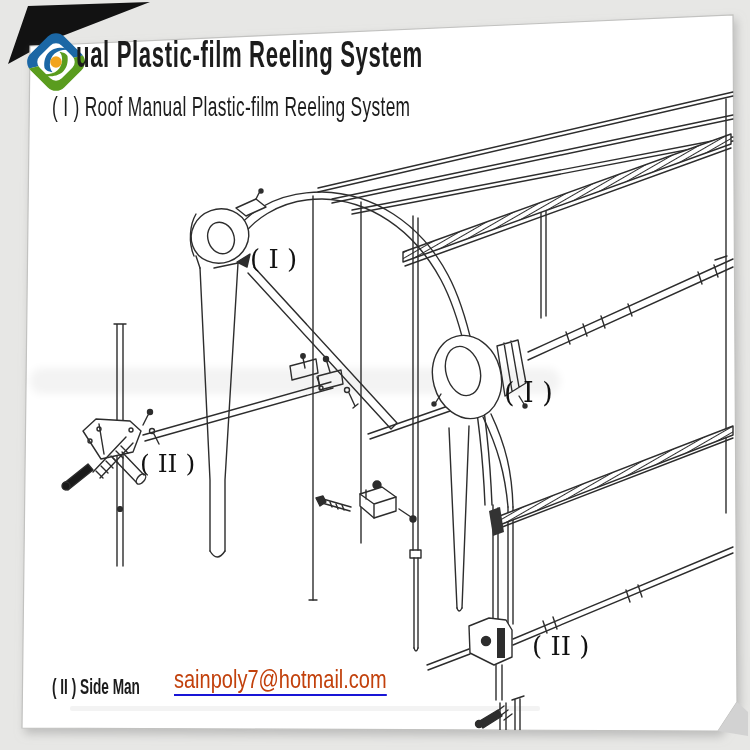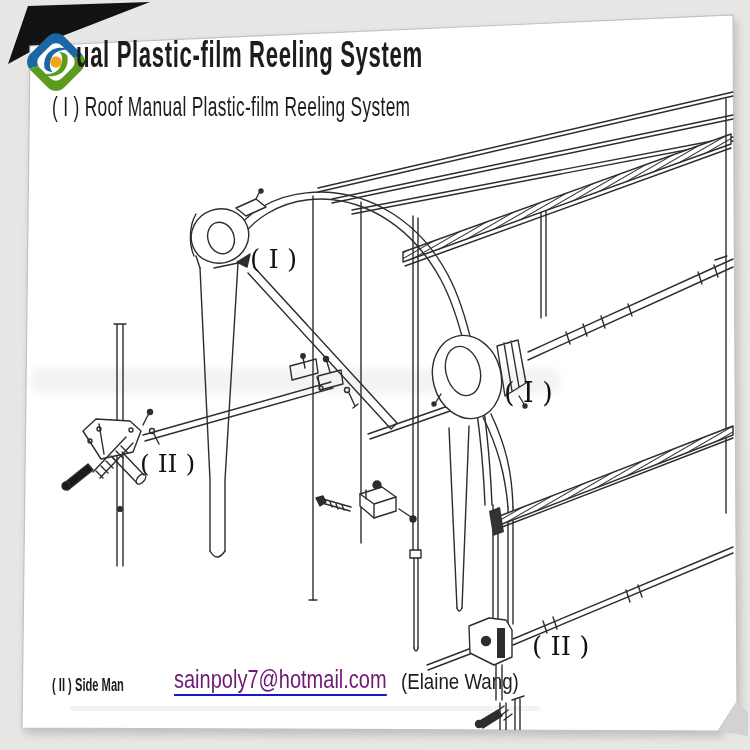--- a/index.html
+++ b/index.html
@@ -14,23 +14,23 @@
   .squeeze{display:inline-block;transform-origin:0 0;}
   #title{left:76px;top:36px;font-size:37px;font-weight:bold;letter-spacing:1px;}
   #title .squeeze{transform:scaleX(0.60);}
   #subtitle{left:52px;top:93px;font-size:28px;font-weight:normal;letter-spacing:0.5px;}
   #subtitle .squeeze{transform:scaleX(0.62);}
   .diag-label{font-family:"DejaVu Serif","Liberation Serif",serif;color:#111;}
   #lbl-roof-left{left:250px;top:246px;font-size:26px;}
   #lbl-roof-right{left:504px;top:379px;font-size:27px;}
   #lbl-side-left{left:140px;top:451px;font-size:25px;}
   #lbl-side-right{left:532px;top:633px;font-size:26px;}
-  #footer-label{left:52px;top:676px;font-size:18px;font-weight:bold;text-align:right;}
+  #footer-label{left:52px;top:676px;font-size:22px;font-weight:bold;text-align:right;}
   #footer-label .squeeze{transform:scaleX(0.62);}
-  #email{left:174px;top:667px;font-size:25px;color:#701a75;text-decoration:none;}
+  #email{left:174px;top:667px;font-size:25px;color:#c2410c;text-decoration:none;}
   #email .squeeze{transform:scaleX(0.80);border-bottom:2px solid #1815d6;padding-bottom:2px;}
   #contact{left:401px;top:671px;font-size:22px;}
   #contact .squeeze{transform:scaleX(0.85);}
 </style>
 </head>
 <body>
 
 <div id="stage">
 
   <svg width="750" height="750" viewBox="0 0 750 750">
@@ -232,17 +232,14 @@
   <div class="txt diag-label" id="lbl-roof-right">( I )</div>
   <div class="txt diag-label" id="lbl-side-left">( II )</div>
   <div class="txt diag-label" id="lbl-side-right">( II )</div>
 
   <div class="txt" id="footer-label">
     <span class="squeeze">( II ) Side Man</span>
   </div>
   <a class="txt" id="email" href="#">
     <span class="squeeze">sainpoly7@hotmail.com</span>
   </a>
-  <div class="txt" id="contact">
-    <span class="squeeze">(Elaine Wang)</span>
-  </div>
 
 </div>
 
 </body></html>

